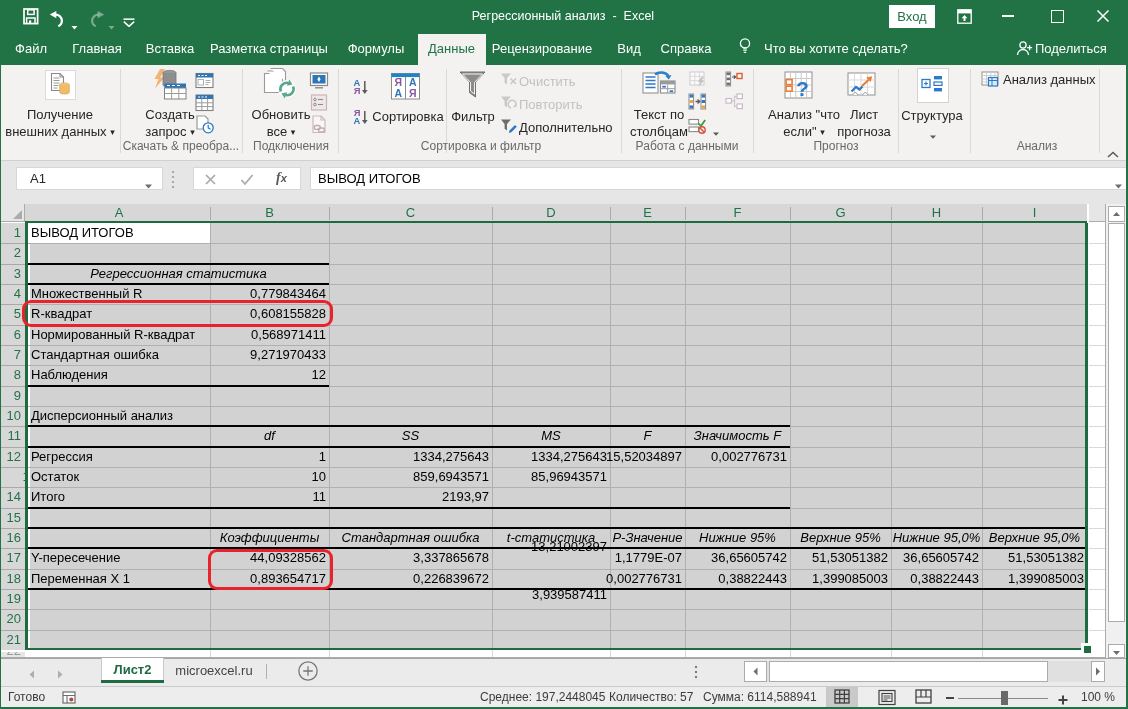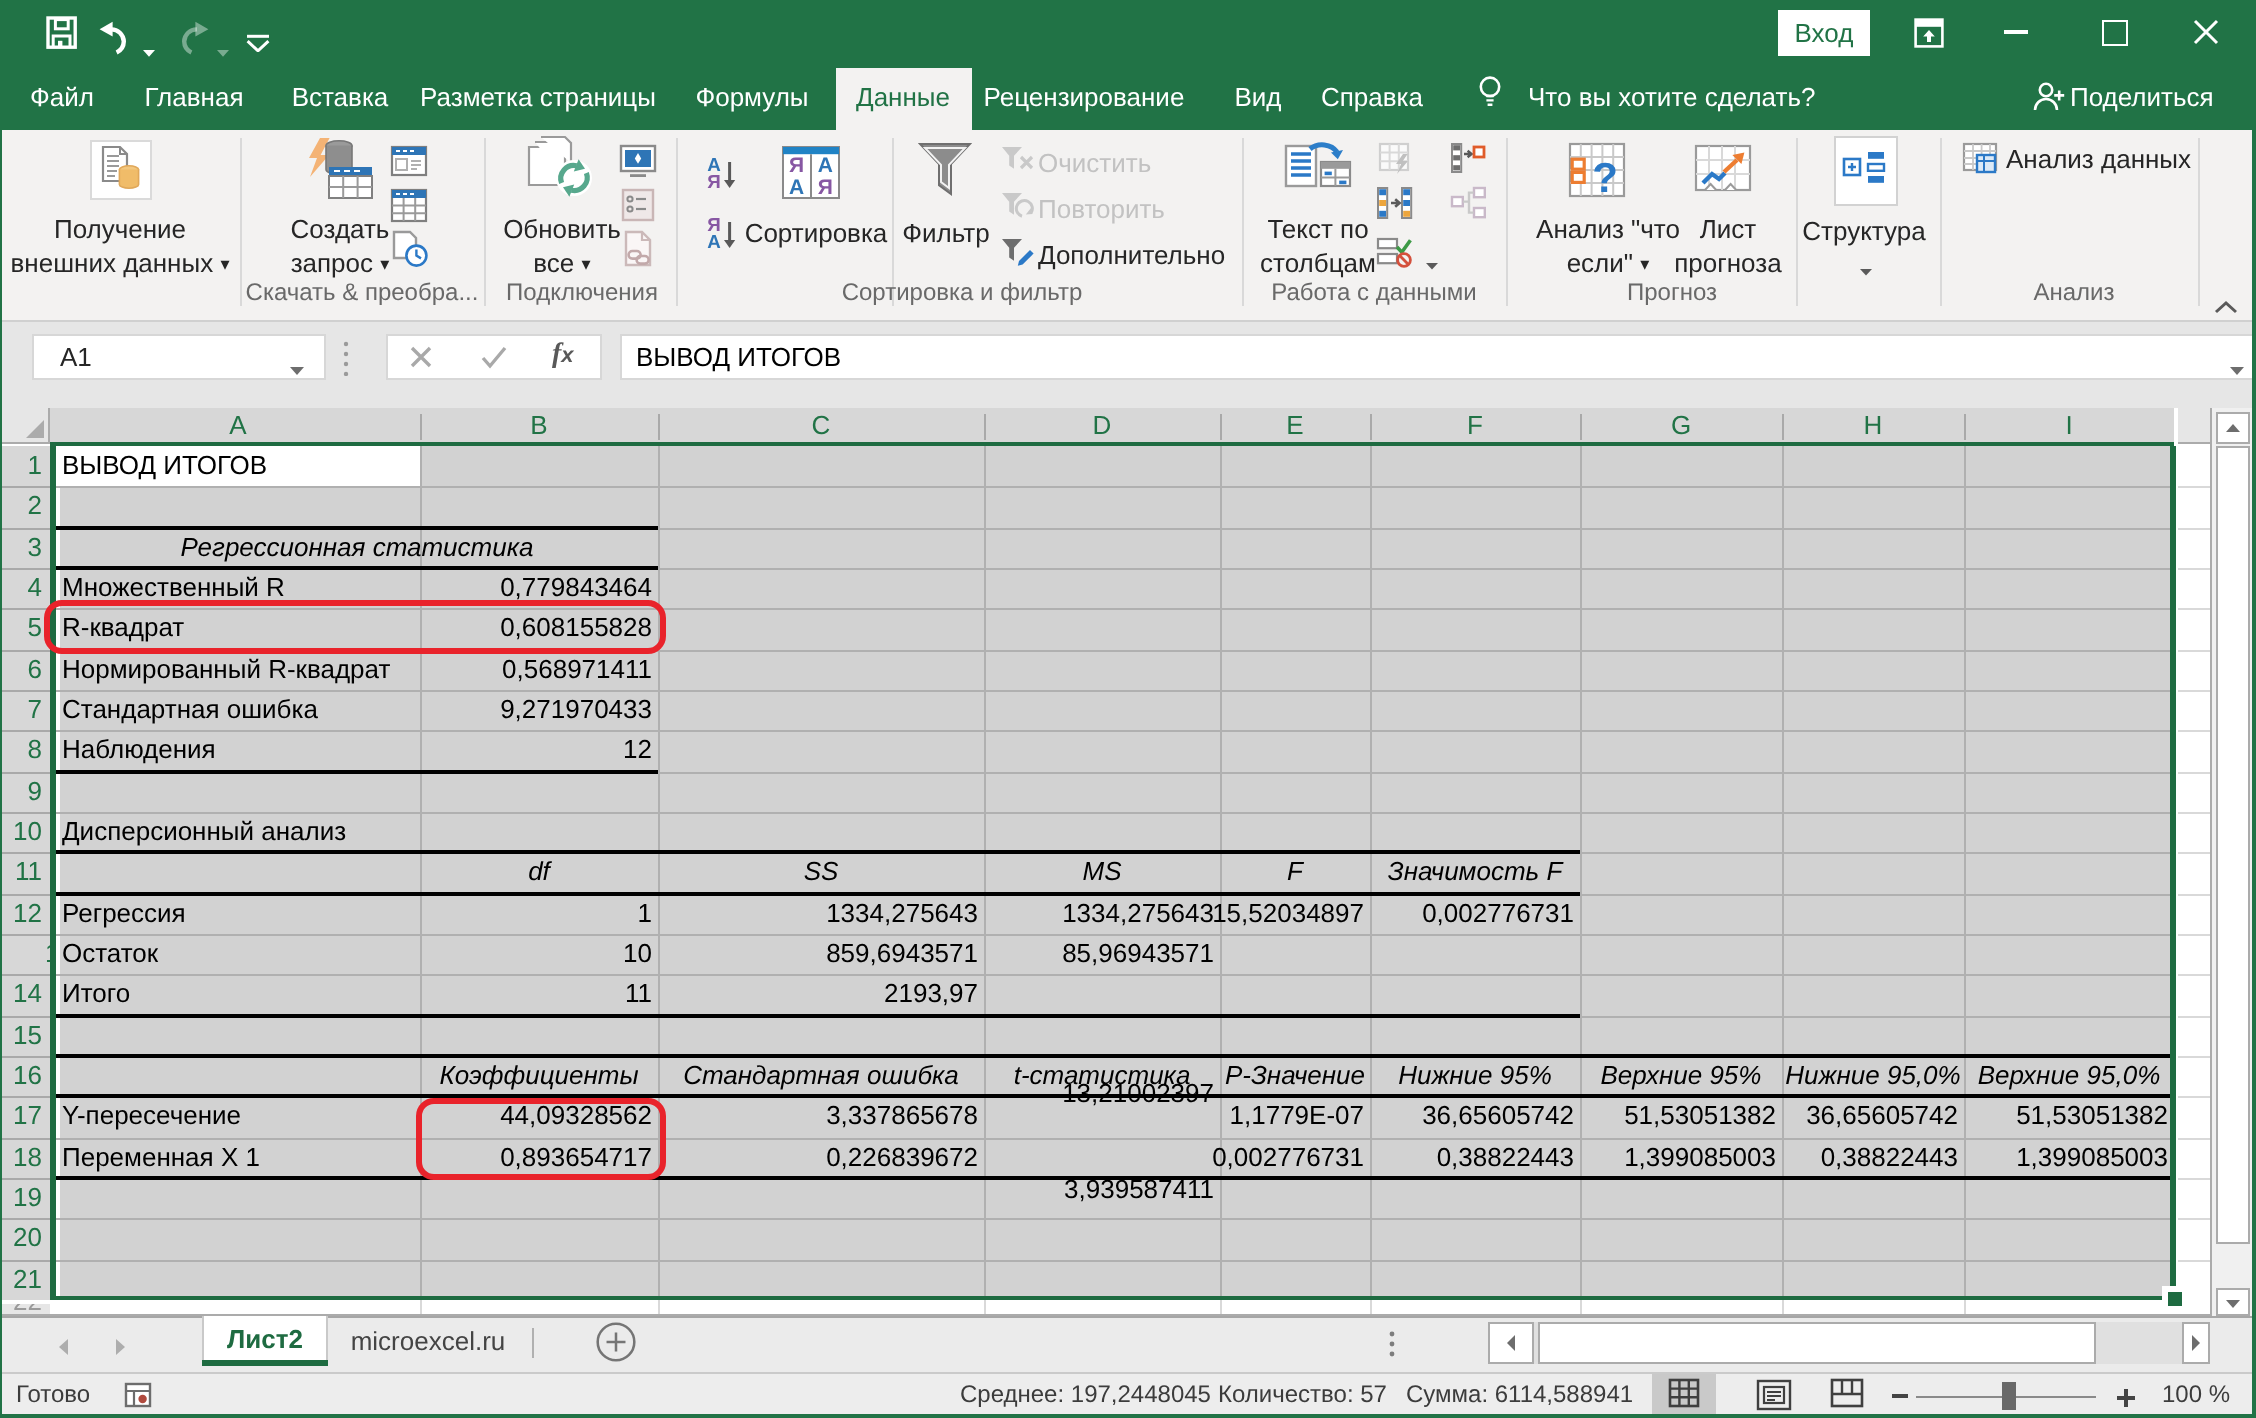--- a/index.html
+++ b/index.html
@@ -19,20 +19,21 @@
         <path d="M12.5 4.7 A6.2 6.2 0 0 0 6.1 10.7 A6.2 6.2 0 0 0 9.7 16.2" fill="none" stroke="rgba(255,255,255,0.4)" stroke-width="2.2"></path>
         <path d="M18.2 4.6 L11.7 0.9 L11.7 8.3 Z" fill="rgba(255,255,255,0.4)"></path>
       </svg></div>
     <div style="position:absolute;left:108px;top:16px;width:7px;height:5px;"><svg width="7" height="5">
         <path d="M0.5 1 L3.5 4.4 L6.5 1 Z" fill="rgba(255,255,255,0.4)"></path>
       </svg></div>
     <div style="position:absolute;left:123px;top:13px;width:12px;height:9px;"><svg width="12" height="9">
         <rect x="0.5" y="0.4" width="11" height="1.5" fill="#fff"></rect>
         <path d="M0.8 3.6 L6 8.4 L11.2 3.6" fill="none" stroke="#fff" stroke-width="1.5"></path>
       </svg></div>
+    <div style="position:absolute;left:380px;top:0;width:366px;height:33px;color:#fff;font-size:12.5px;line-height:33px;text-align:center;">Регрессионный анализ&nbsp; -&nbsp; Excel</div>
     <div style="position:absolute;left:889px;top:5px;width:46px;height:23px;background:#fff;color:#217346;font-size:13px;line-height:23px;text-align:center;">Вход</div>
     <div style="position:absolute;left:957px;top:9px;width:15px;height:15px;"><svg width="15" height="15" viewBox="0 0 15 15">
         <rect x="0.8" y="0.8" width="13.4" height="13.4" fill="none" stroke="#fff" stroke-width="1.3"></rect>
         <rect x="0.8" y="0.8" width="13.4" height="3.6" fill="#fff"></rect>
         <path d="M7.5 6 L10.4 9.2 H8.5 V12 H6.5 V9.2 H4.6 Z" fill="#fff"></path>
       </svg></div>
     <div style="position:absolute;left:1002px;top:15px;width:12px;height:2px;background:#fff;"></div>
     <div style="position:absolute;left:1051px;top:10px;width:11px;height:11px;border:1.4px solid #fff;"></div>
     <div style="position:absolute;left:1096px;top:9px;width:14px;height:14px;"><svg width="14" height="14">
         <path d="M1.5 1.5 L12.5 12.5 M12.5 1.5 L1.5 12.5" stroke="#fff" stroke-width="1.5"></path>

